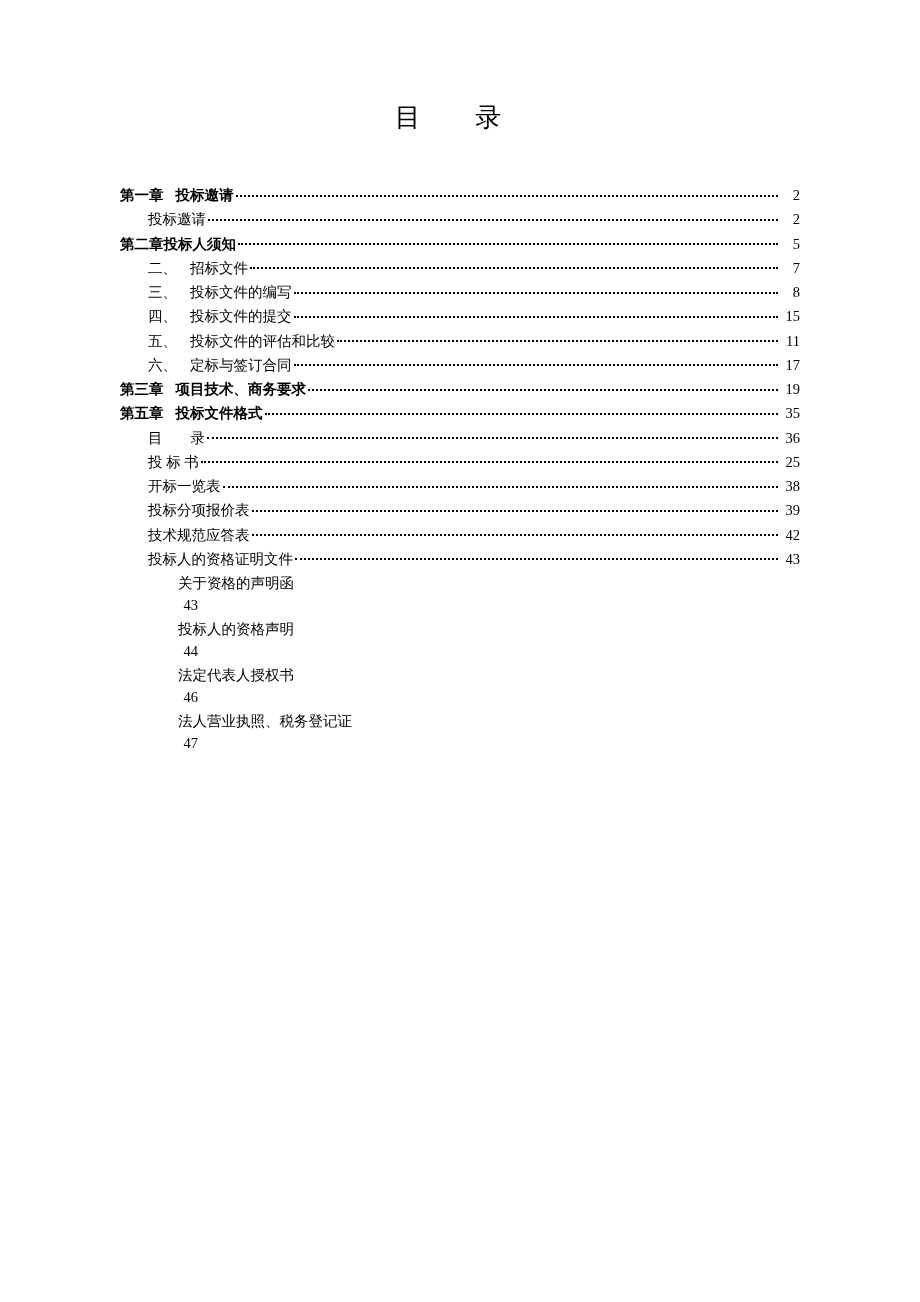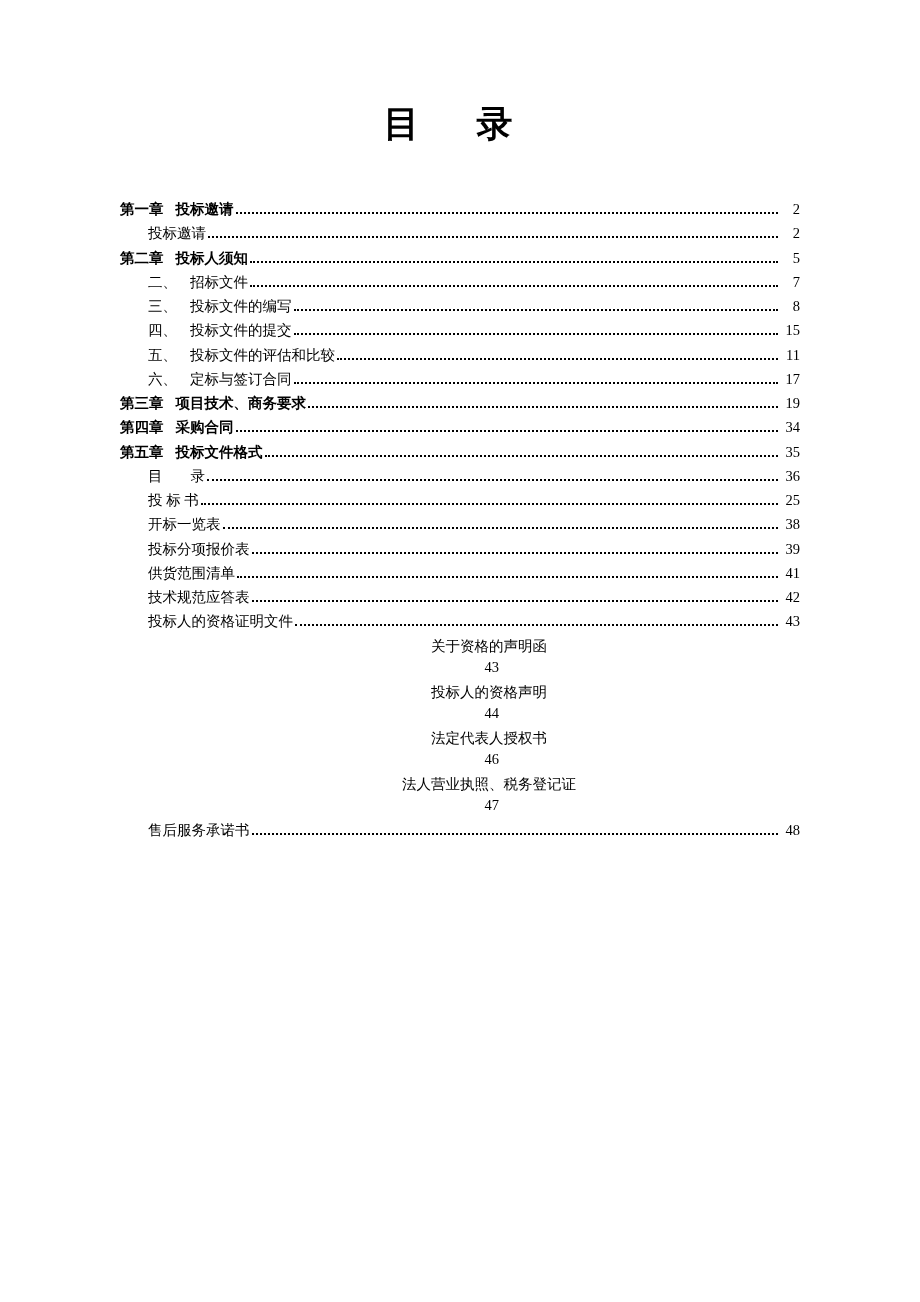--- a/index.html
+++ b/index.html
@@ -10,33 +10,33 @@
     body {
       width: 920px;
       height: 1302px;
       background: #ffffff;
       font-family: "SimSun", "宋体", serif;
       color: #000000;
       padding: 100px 120px 0 120px;
     }
     .page-title {
       text-align: center;
-      font-size: 36px;
-      font-weight: bold;
+      font-size: 26px;
+      font-weight: normal;
       letter-spacing: 24px;
       margin-bottom: 50px;
       font-family: "SimSun", "宋体", serif;
     }
     .toc {
       font-size: 14.5px;
       line-height: 1.5;
     }
     .toc-row {
       display: flex;
-      align-items: center;
+      align-items: flex-start;
       white-space: nowrap;
       margin-bottom: 2.5px;
       font-family: Liberation Serif, serif;
     }
     .toc-label {
       flex-shrink: 0;
     }
     .toc-leader {
       flex: 1;
       overflow: hidden;
@@ -84,21 +84,21 @@
       <span class="toc-label"><span style="margin-right: 12px;">第一章</span><span>投标邀请</span></span>
       <span class="toc-leader" style="border-bottom: none;"></span>
       <span class="toc-page">2</span>
     </div>
     <div class="toc-row indent-1">
       <span class="toc-label"><span>投标邀请</span></span>
       <span class="toc-leader"></span>
       <span class="toc-page">2</span>
     </div>
     <div class="toc-row indent-0 bold-row">
-      <span class="toc-label"><span style="margin-right: 12px;">第二章</span><span>投标人须知</span></span>
+      <span class="toc-label"><span style="margin-right: 0;">第二章</span><span>投标人须知</span></span>
       <span class="toc-leader" style="border-bottom: none;"></span>
       <span class="toc-page">5</span>
     </div>
     <div class="toc-row indent-1">
       <span class="toc-label"><span class="num-prefix">二、</span><span>招标文件</span></span>
       <span class="toc-leader"></span>
       <span class="toc-page">7</span>
     </div>
     <div class="toc-row indent-1">
       <span class="toc-label"><span class="num-prefix">三、</span><span>投标文件的编写</span></span>
@@ -119,25 +119,20 @@
       <span class="toc-label"><span class="num-prefix">六、</span><span>定标与签订合同</span></span>
       <span class="toc-leader"></span>
       <span class="toc-page">17</span>
     </div>
     <div class="toc-row indent-0 bold-row">
       <span class="toc-label"><span style="margin-right: 12px;">第三章</span><span>项目技术、商务要求</span></span>
       <span class="toc-leader"></span>
       <span class="toc-page">19</span>
     </div>
     <div class="toc-row indent-0 bold-row">
-      <span class="toc-label"><span style="margin-right: 12px;">第四章</span><span>采购合同</span></span>
-      <span class="toc-leader"></span>
-      <span class="toc-page">34</span>
-    </div>
-    <div class="toc-row indent-0 bold-row">
       <span class="toc-label"><span style="margin-right: 12px;">第五章</span><span>投标文件格式</span></span>
       <span class="toc-leader"></span>
       <span class="toc-page">35</span>
     </div>
     <div class="toc-row indent-1">
       <span class="toc-label"><span class="spaced-char">目</span><span class="spaced-char-last">录</span></span>
       <span class="toc-leader"></span>
       <span class="toc-page">36</span>
     </div>
     <div class="toc-row indent-1">
@@ -147,25 +142,20 @@
     </div>
     <div class="toc-row indent-1">
       <span class="toc-label"><span>开标一览表</span></span>
       <span class="toc-leader"></span>
       <span class="toc-page">38</span>
     </div>
     <div class="toc-row indent-1">
       <span class="toc-label"><span>投标分项报价表</span></span>
       <span class="toc-leader"></span>
       <span class="toc-page">39</span>
-    </div>
-    <div class="toc-row indent-1">
-      <span class="toc-label"><span>供货范围清单</span></span>
-      <span class="toc-leader"></span>
-      <span class="toc-page">41</span>
     </div>
     <div class="toc-row indent-1">
       <span class="toc-label"><span>技术规范应答表</span></span>
       <span class="toc-leader"></span>
       <span class="toc-page">42</span>
     </div>
     <div class="toc-row indent-1">
       <span class="toc-label"><span>投标人的资格证明文件</span></span>
       <span class="toc-leader"></span>
       <span class="toc-page">43</span>
@@ -183,18 +173,13 @@
     <div class="toc-row indent-2">
       <span class="toc-label"><span>法定代表人授权书</span></span>
       <span class="toc-leader" style="border-bottom: none;"></span>
       <span class="toc-page">46</span>
     </div>
     <div class="toc-row indent-2">
       <span class="toc-label"><span>法人营业执照、税务登记证</span></span>
       <span class="toc-leader" style="border-bottom: none;"></span>
       <span class="toc-page">47</span>
     </div>
-    <div class="toc-row indent-1">
-      <span class="toc-label"><span>售后服务承诺书</span></span>
-      <span class="toc-leader"></span>
-      <span class="toc-page">48</span>
-    </div>
   </div>
 
 </body></html>

